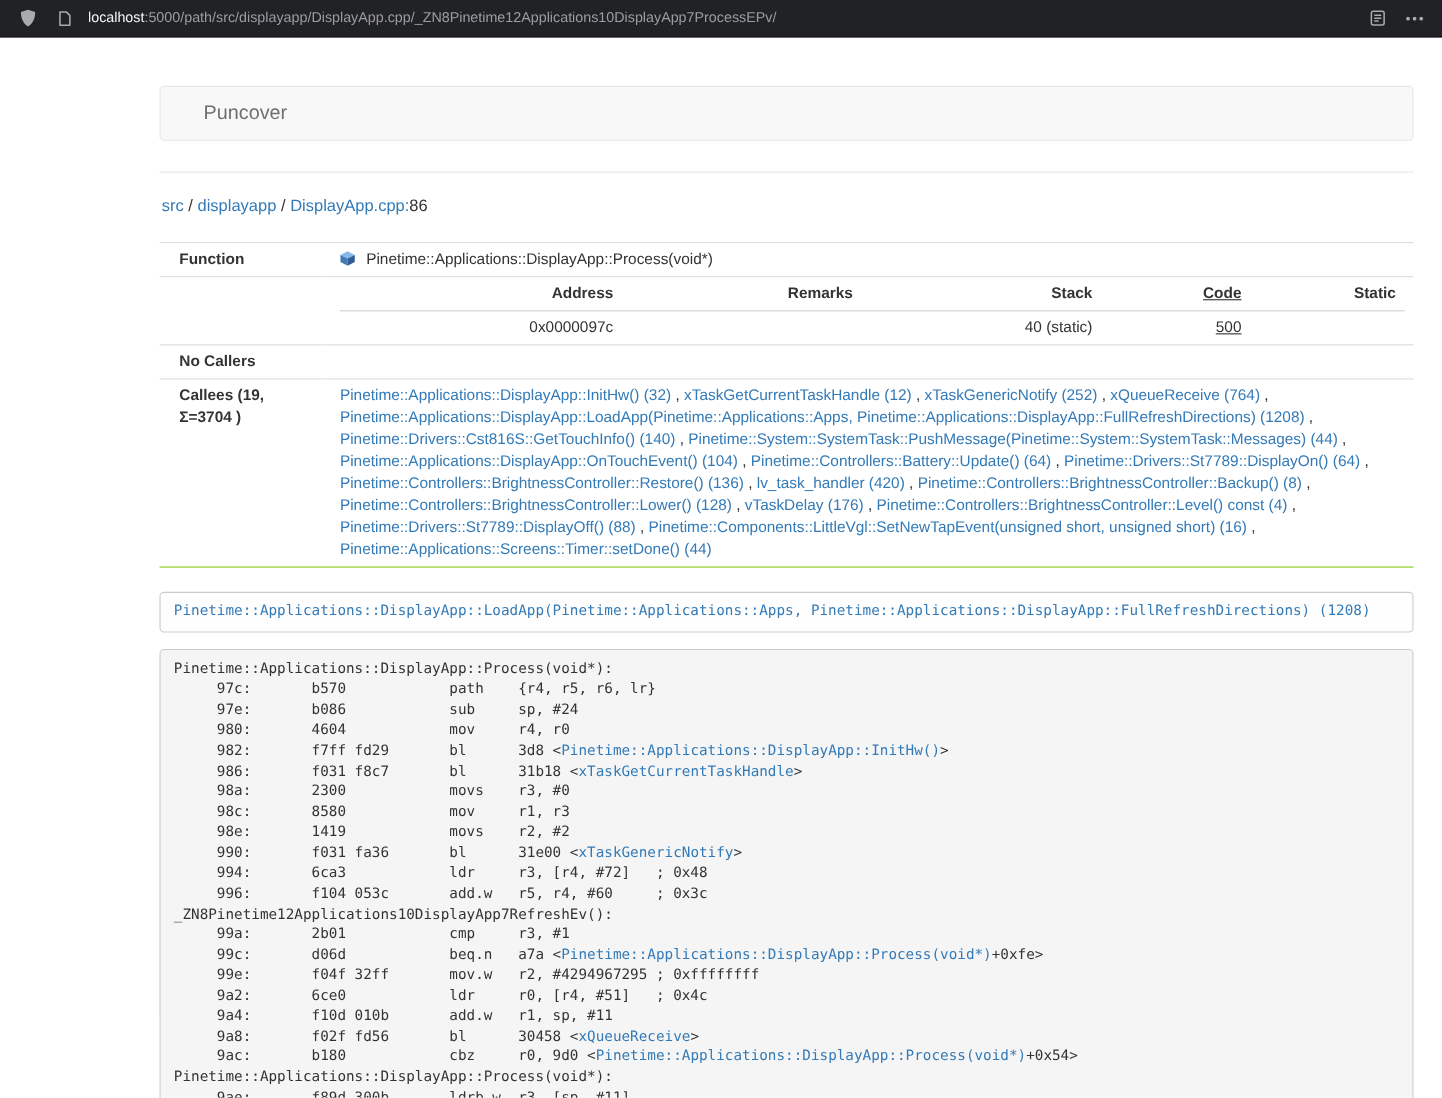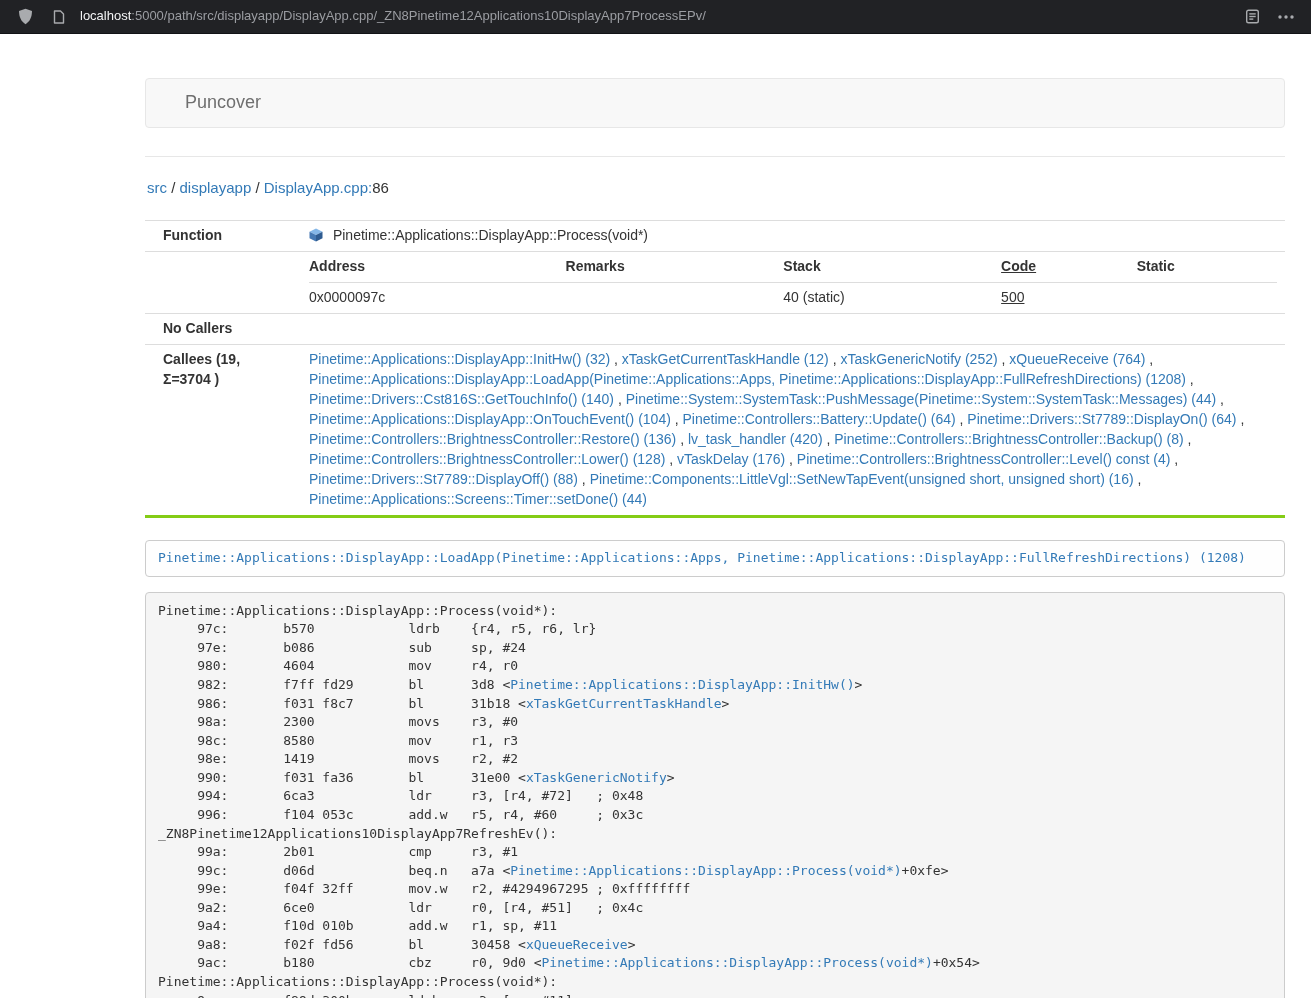--- a/index.html
+++ b/index.html
@@ -20,29 +20,29 @@
   .container { width: 1140px; margin-left: 145px; }
   .navbar { margin-top: 44px; height: 50px; background: #f8f8f8;
             border: 1px solid #e7e7e7; border-radius: 4px; display: flex; align-items: center; padding-left: 24px; }
   .brand { font-size: 18px; color: #6f6f6f; padding: 0 15px; text-decoration: none; cursor: pointer; }
   hr.rule { border: none; border-top: 1px solid #e7e7e7; margin: 28px 0 20px; }
   .breadcrumb { font-size: 15px; margin: 0 0 22px 2px; color: #333; }
   a.link { color: #337ab7; text-decoration: none; cursor: pointer; }
 
   
   table.symbol-table { width: 100%; border-collapse: collapse; font-size: 14px;
-                       border-bottom: 3px solid #84cc16; margin-top: 14px; }
+                       border-bottom: 1px solid #84cc16; margin-top: 14px; }
   .symbol-table > tbody > tr > th,
   .symbol-table > tbody > tr > td { border-top: 1px solid #ddd; vertical-align: top;
                                     text-align: left; padding: 5px 8px; }
   .symbol-table > tbody > tr > th { width: 150px; padding-left: 18px; font-weight: bold; }
   .symbol-table > tbody > tr > td { padding-left: 14px; }
   .symbol-table > tbody > tr > td.nested-wrap { padding-top: 0; padding-bottom: 0; }
   table.nested { width: 100%; border-collapse: collapse; }
-  .nested th, .nested td { text-align: left; padding: 5px 8px 5px 0; vertical-align: top; margin-left: 24px; }
+  .nested th, .nested td { text-align: right; padding: 5px 8px 5px 0; vertical-align: top; margin-left: 24px; }
   .nested thead th { font-weight: bold; border-bottom: 1px solid #ddd; }
   .nested th:nth-child(1), .nested td:nth-child(1) { width: 26.5%; }
   .nested th:nth-child(2), .nested td:nth-child(2) { width: 22.5%; }
   .nested th:nth-child(3), .nested td:nth-child(3) { width: 22.5%; }
   .nested th:nth-child(4), .nested td:nth-child(4) { width: 14%; text-decoration: underline; }
   .sym-icon { display: inline-block; margin-right: 6px; }
   .sym-icon svg { vertical-align: -2px; }
 
   
   pre { font-family: "DejaVu Sans Mono", monospace; font-size: 13px; line-height: 1.42857;
@@ -149,21 +149,21 @@
         <td>
           <div><a class="link" href="#">Pinetime::Applications::DisplayApp::InitHw() (32)</a> , <a class="link" href="#">xTaskGetCurrentTaskHandle (12)</a> , <a class="link" href="#">xTaskGenericNotify (252)</a> , <a class="link" href="#">xQueueReceive (764)</a> , <a class="link" href="#">Pinetime::Applications::DisplayApp::LoadApp(Pinetime::Applications::Apps, Pinetime::Applications::DisplayApp::FullRefreshDirections) (1208)</a> , <a class="link" href="#">Pinetime::Drivers::Cst816S::GetTouchInfo() (140)</a> , <a class="link" href="#">Pinetime::System::SystemTask::PushMessage(Pinetime::System::SystemTask::Messages) (44)</a> , <a class="link" href="#">Pinetime::Applications::DisplayApp::OnTouchEvent() (104)</a> , <a class="link" href="#">Pinetime::Controllers::Battery::Update() (64)</a> , <a class="link" href="#">Pinetime::Drivers::St7789::DisplayOn() (64)</a> , <a class="link" href="#">Pinetime::Controllers::BrightnessController::Restore() (136)</a> , <a class="link" href="#">lv_task_handler (420)</a> , <a class="link" href="#">Pinetime::Controllers::BrightnessController::Backup() (8)</a> , <a class="link" href="#">Pinetime::Controllers::BrightnessController::Lower() (128)</a> , <a class="link" href="#">vTaskDelay (176)</a> , <a class="link" href="#">Pinetime::Controllers::BrightnessController::Level() const (4)</a> , <a class="link" href="#">Pinetime::Drivers::St7789::DisplayOff() (88)</a> , <a class="link" href="#">Pinetime::Components::LittleVgl::SetNewTapEvent(unsigned short, unsigned short) (16)</a> , <a class="link" href="#">Pinetime::Applications::Screens::Timer::setDone() (44)</a></div>
         </td>
       </tr>
     </tbody>
   </table>
 
   <pre class="sel-symbol"><a class="link">Pinetime::Applications::DisplayApp::LoadApp(Pinetime::Applications::Apps, Pinetime::Applications::DisplayApp::FullRefreshDirections) (1208)</a></pre>
 
   <pre class="disasm"><span>Pinetime::Applications::DisplayApp::Process(void*):</span>
-<span>     97c:	b570      	ldrb	{r4, r5, r6, lr}</span>
+<span>     97c:	b570      	path	{r4, r5, r6, lr}</span>
 <span>     97e:	b086      	sub	sp, #24</span>
 <span>     980:	4604      	mov	r4, r0</span>
 <span>     982:	f7ff fd29 	bl	3d8 &lt;</span><a class="link" href="#">Pinetime::Applications::DisplayApp::InitHw()</a><span>&gt;</span>
 <span>     986:	f031 f8c7 	bl	31b18 &lt;</span><a class="link" href="#">xTaskGetCurrentTaskHandle</a><span>&gt;</span>
 <span>     98a:	2300      	movs	r3, #0</span>
 <span>     98c:	8580      	mov	r1, r3</span>
 <span>     98e:	1419      	movs	r2, #2</span>
 <span>     990:	f031 fa36 	bl	31e00 &lt;</span><a class="link" href="#">xTaskGenericNotify</a><span>&gt;</span>
 <span>     994:	6ca3      	ldr	r3, [r4, #72]	; 0x48</span>
 <span>     996:	f104 053c 	add.w	r5, r4, #60	; 0x3c</span>

